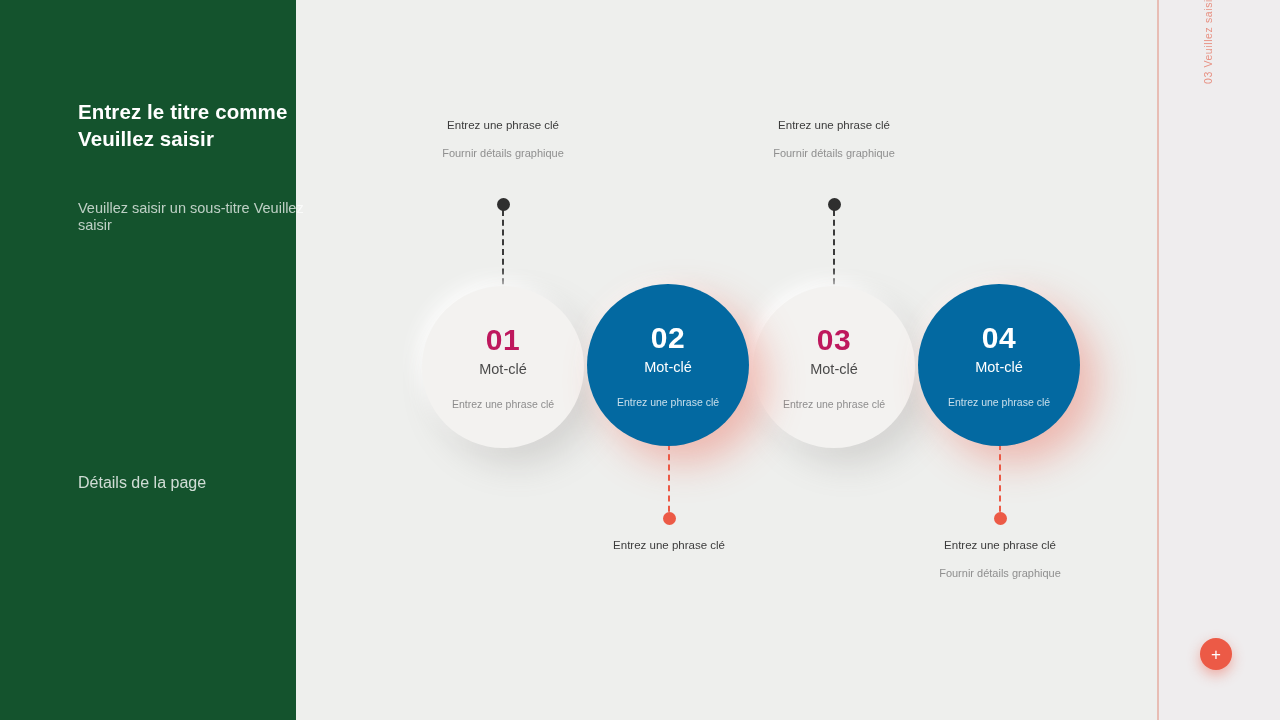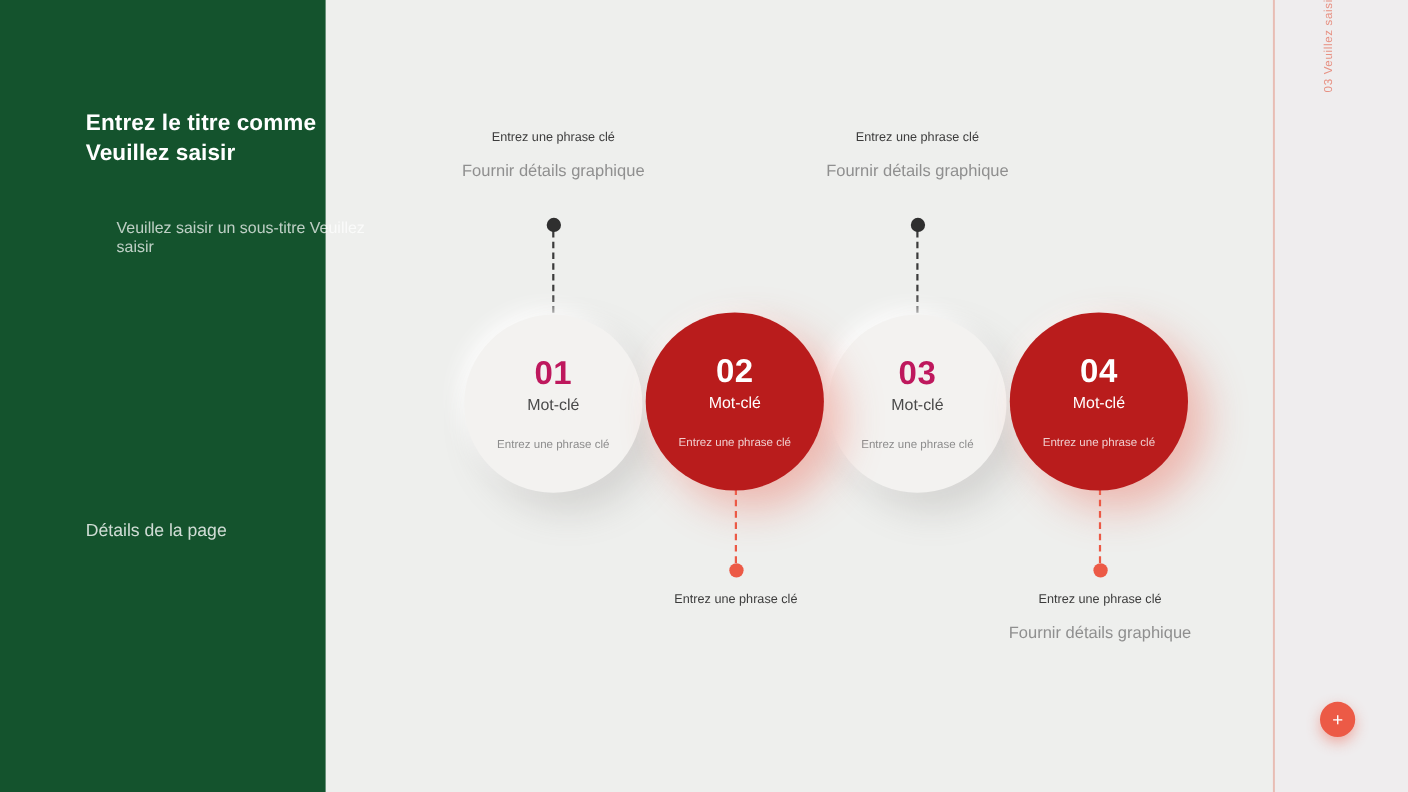--- a/index.html
+++ b/index.html
@@ -70,21 +70,20 @@
     letter-spacing: .1px;
   }
   .panel-subtitle {
     position: absolute;
     left: 78px;
     top: 200px;
     width: 250px;
     font-size: 14.5px;
     line-height: 1.2;
     color: rgba(255,255,255,.72);
-    margin-left: 28px;
   }
   .panel-footnote {
     position: absolute;
     left: 78px;
     top: 474px;
     font-size: 16px;
     color: rgba(255,255,255,.80);
   }
 
   
@@ -109,21 +108,21 @@
     justify-content: center;
     text-align: center;
     box-sizing: border-box;
   }
   .circle.light {
     background: #F3F2F0;
     box-shadow: 14px 16px 34px rgba(120,115,110,.22),
                 -6px -6px 18px rgba(255,255,255,.9);
   }
   .circle.accent {
-    background: #b91c1c;
+    background: #0369a1;
     box-shadow: 16px 16px 38px rgba(236,90,70,.38),
                 -6px -6px 16px rgba(255,255,255,.35);
     text-align: right;
   }
   .c-num {
     font-size: 30px;
     font-weight: bold;
     line-height: 1;
     letter-spacing: .5px;
     margin-bottom: 7px;
@@ -165,21 +164,21 @@
     position: absolute;
     text-align: center;
   }
   .callout .co-title {
     font-size: 11.5px;
     color: #3C3C3C;
     line-height: 1;
     margin-bottom: 14px;
   }
   .callout .co-desc {
-    font-size: 15px;
+    font-size: 11px;
     color: #8F8F8F;
     line-height: 1.38;
   }
 
   
   .fab {
     position: absolute;
     left: 1200px;
     top: 638px;
     width: 32px;

